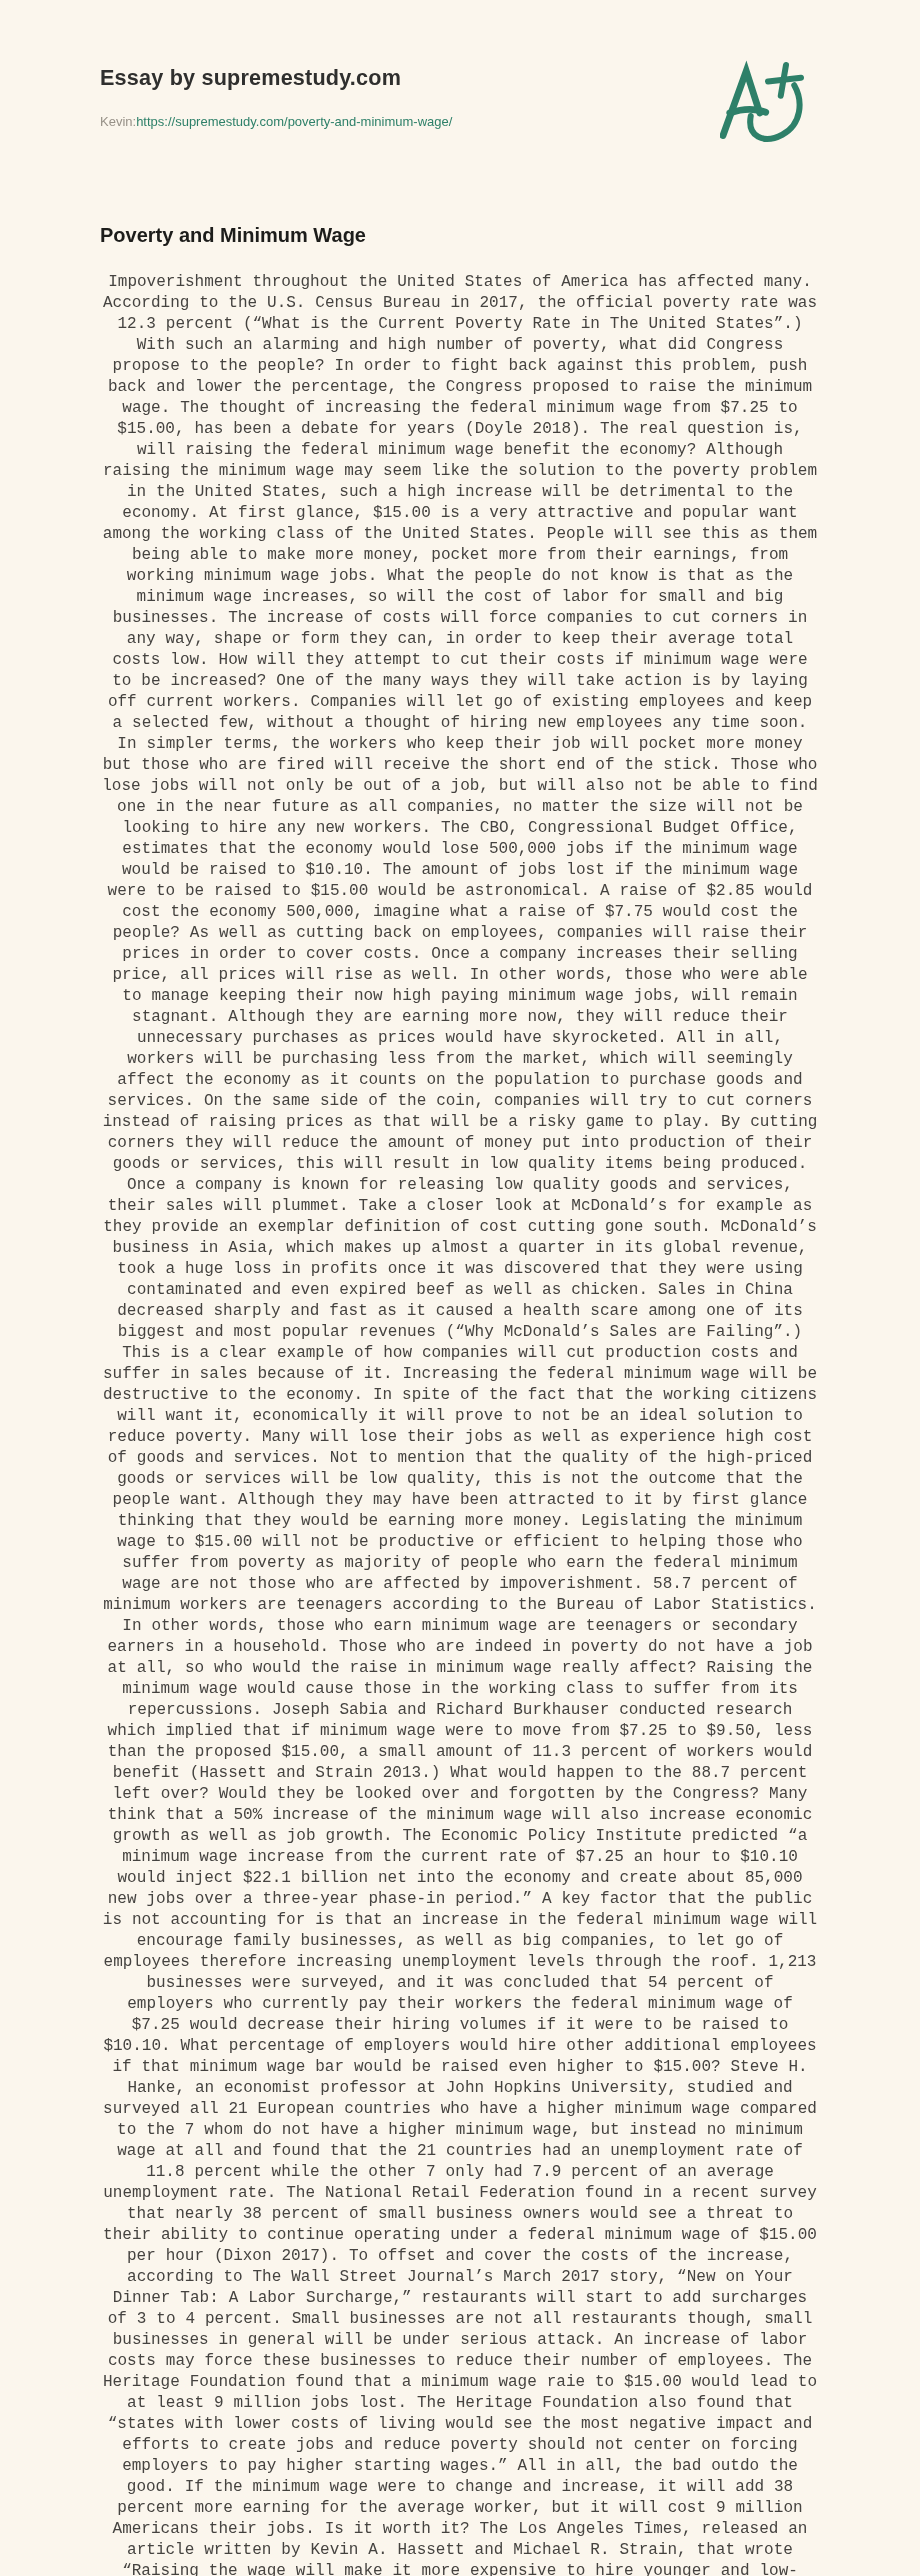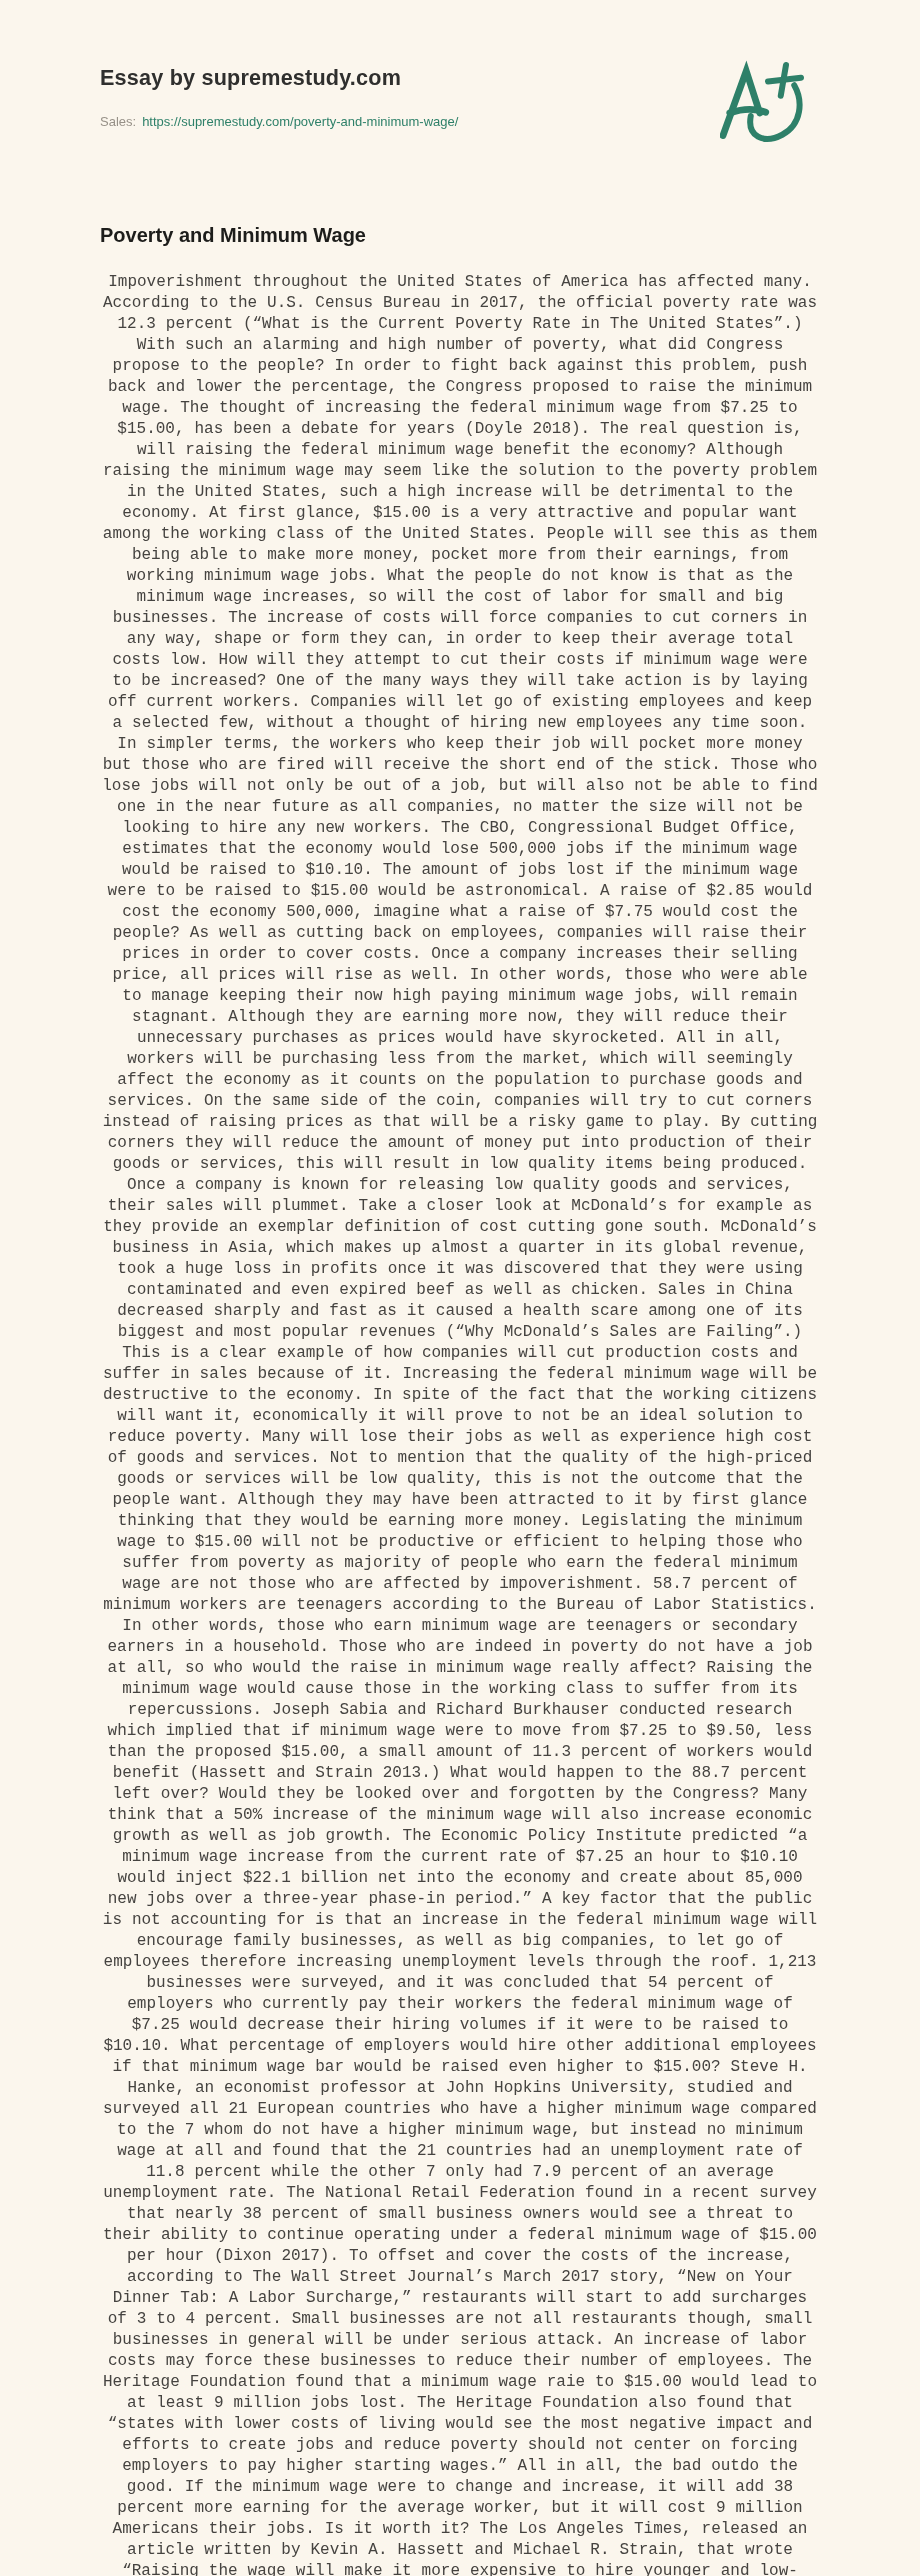--- a/index.html
+++ b/index.html
@@ -25,21 +25,21 @@
     letter-spacing: 0.2px;
   }
   .source-line {
     margin: 23.4px 0 0 0;
     font-size: 13px;
     color: #979188;
   }
   .source-link {
     color: #2e8069;
     text-decoration: none;
-    margin-left: 6px;
+    margin-left: 0;
   }
   .logo {
     position: absolute;
     top: -7.2px;
     right: 16px;
     width: 84px;
     height: 92px;
   }
   .logo svg { width: 100%; height: 100%; }
   .article-title {
@@ -60,21 +60,21 @@
 </style>
 </head>
 <body>
 
 <div class="page">
 
   <header class="doc-header">
     <div class="header-text">
       <h1 class="header-title">Essay by supremestudy.com</h1>
       <p class="source-line">
-        <span>Sales:</span><a class="source-link" href="#">https://supremestudy.com/poverty-and-minimum-wage/</a>
+        <span>Kevin:</span><a class="source-link" href="#">https://supremestudy.com/poverty-and-minimum-wage/</a>
       </p>
     </div>
     <div class="logo">
       <svg viewBox="0 0 112 116" fill="none" xmlns="http://www.w3.org/2000/svg">
         <g stroke="#2e8069" stroke-width="9" stroke-linecap="round" fill="none">
 
           <path d="M4 100 L35 14 L53 70"></path>
           <path d="M13 70 C 30 64, 48 64, 61 69"></path>
 
           <path d="M88 6 L81 47" stroke-width="8"></path>

